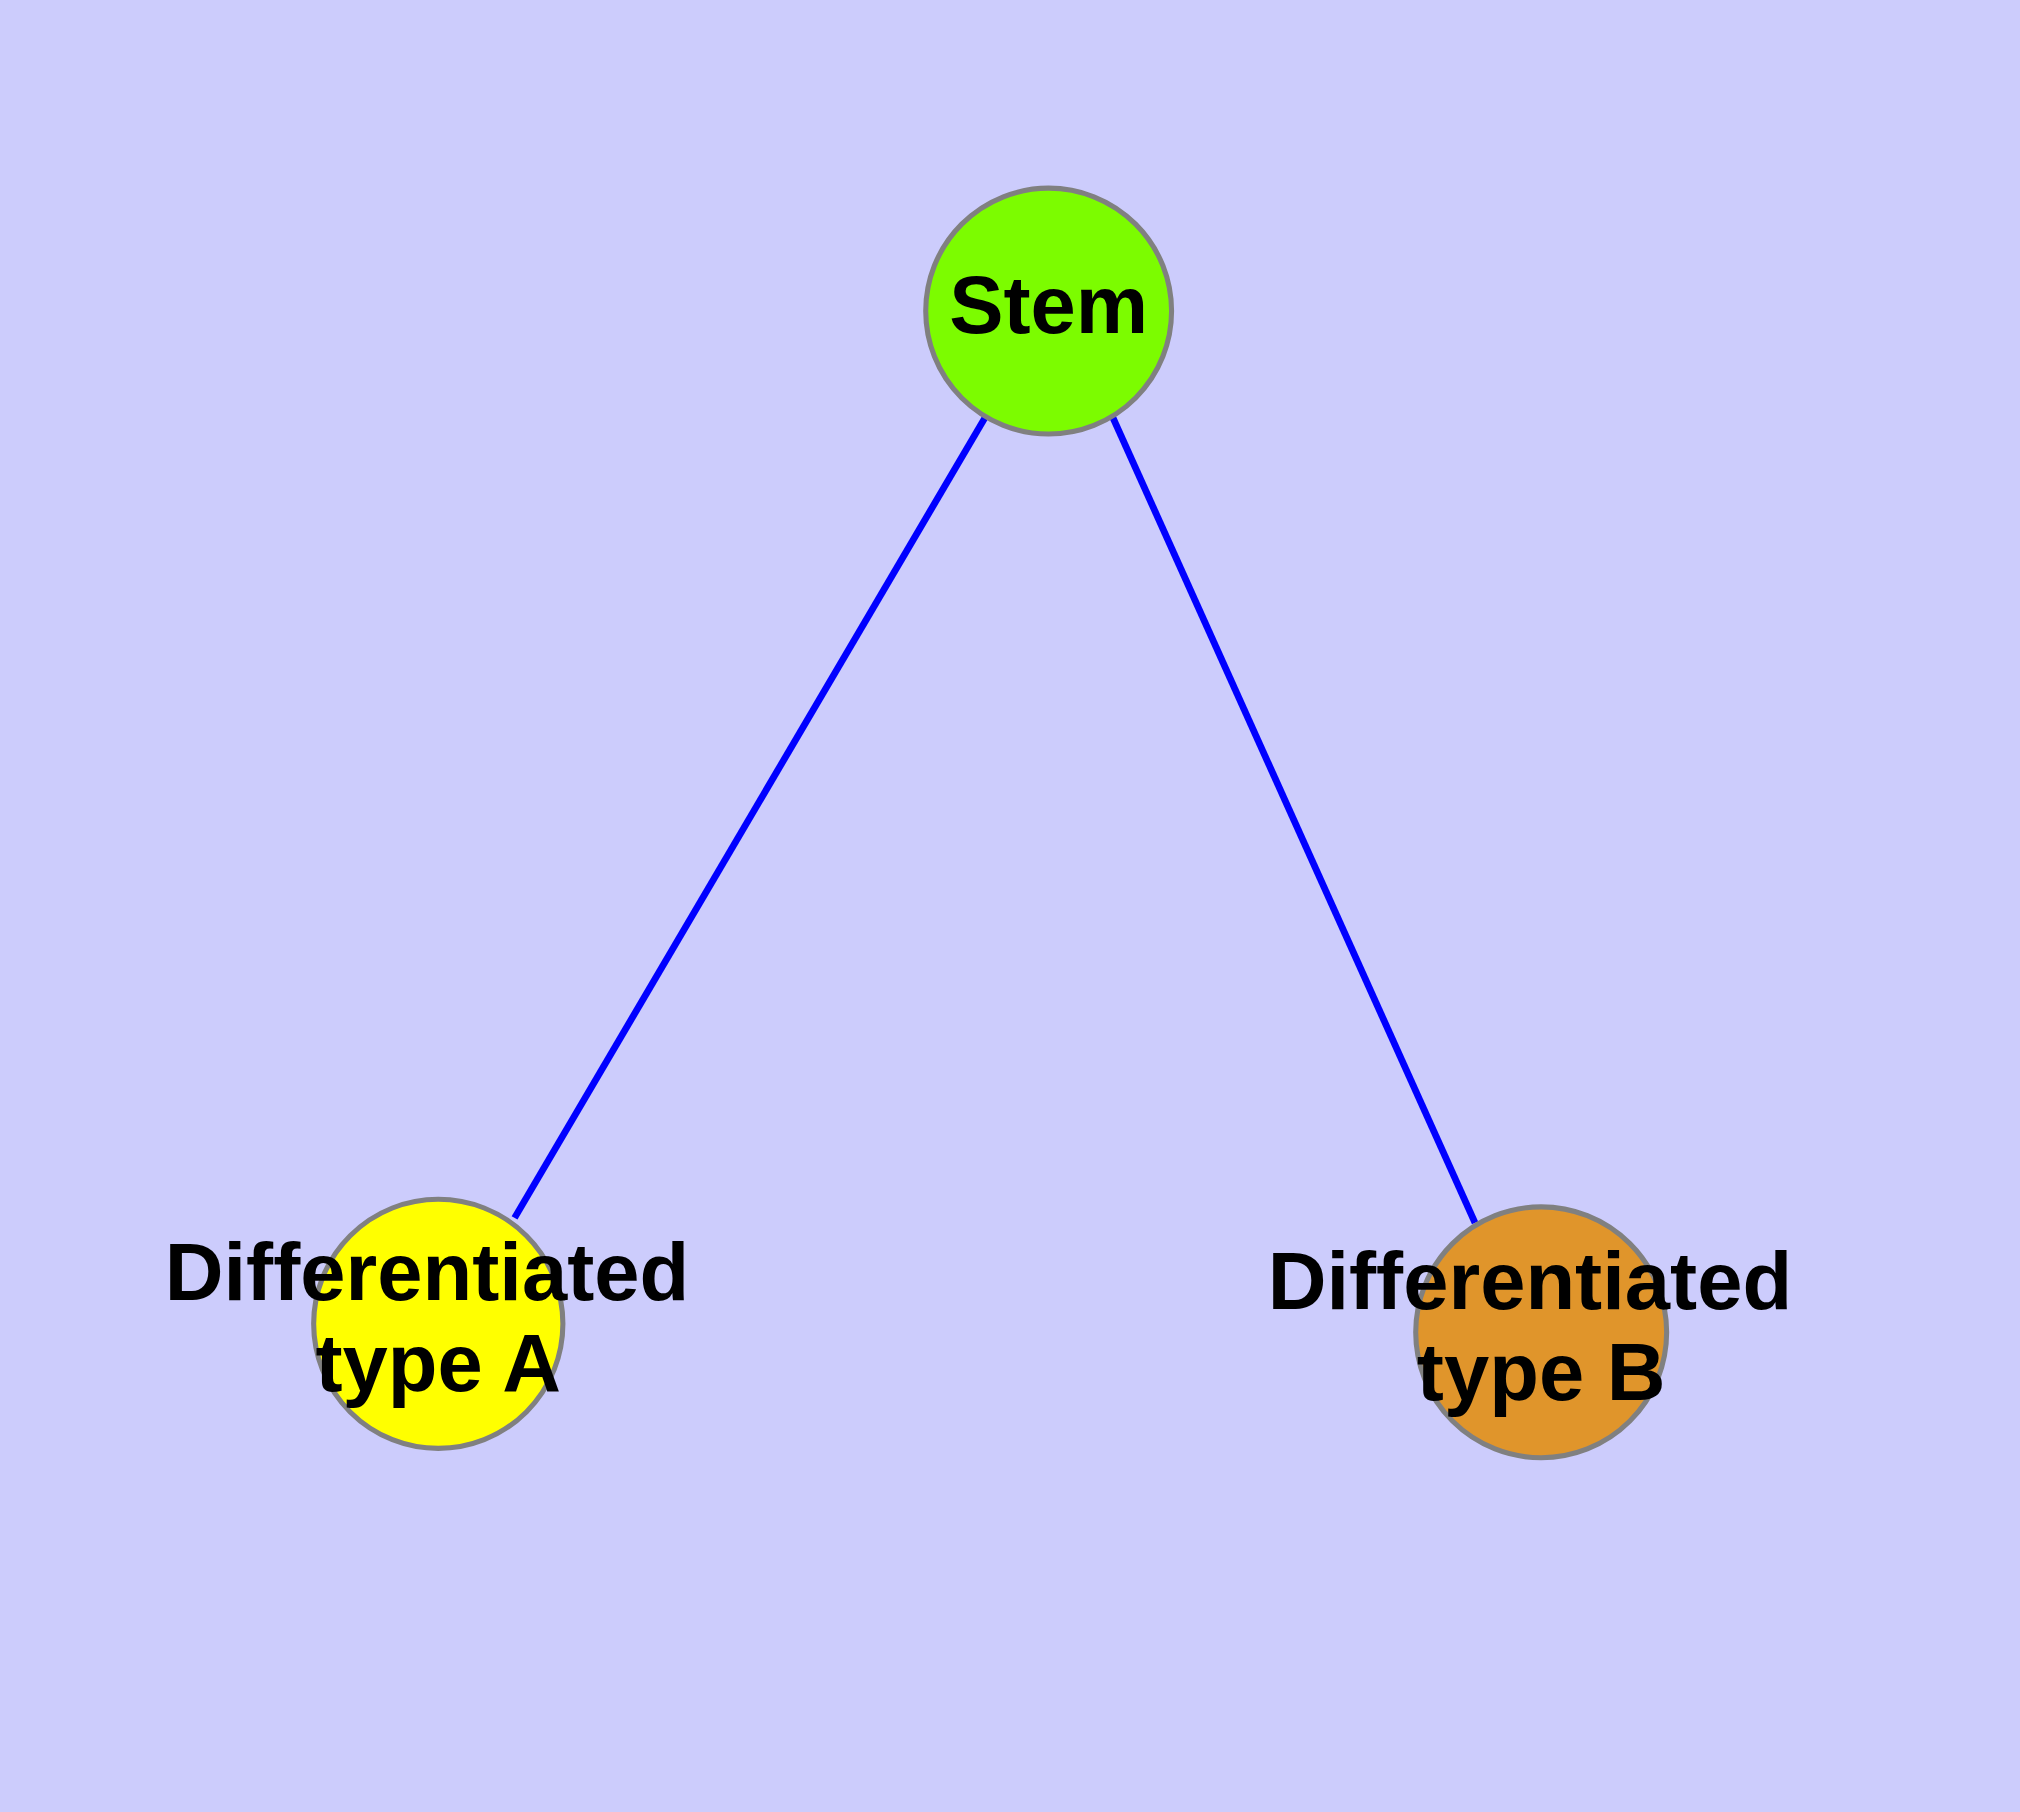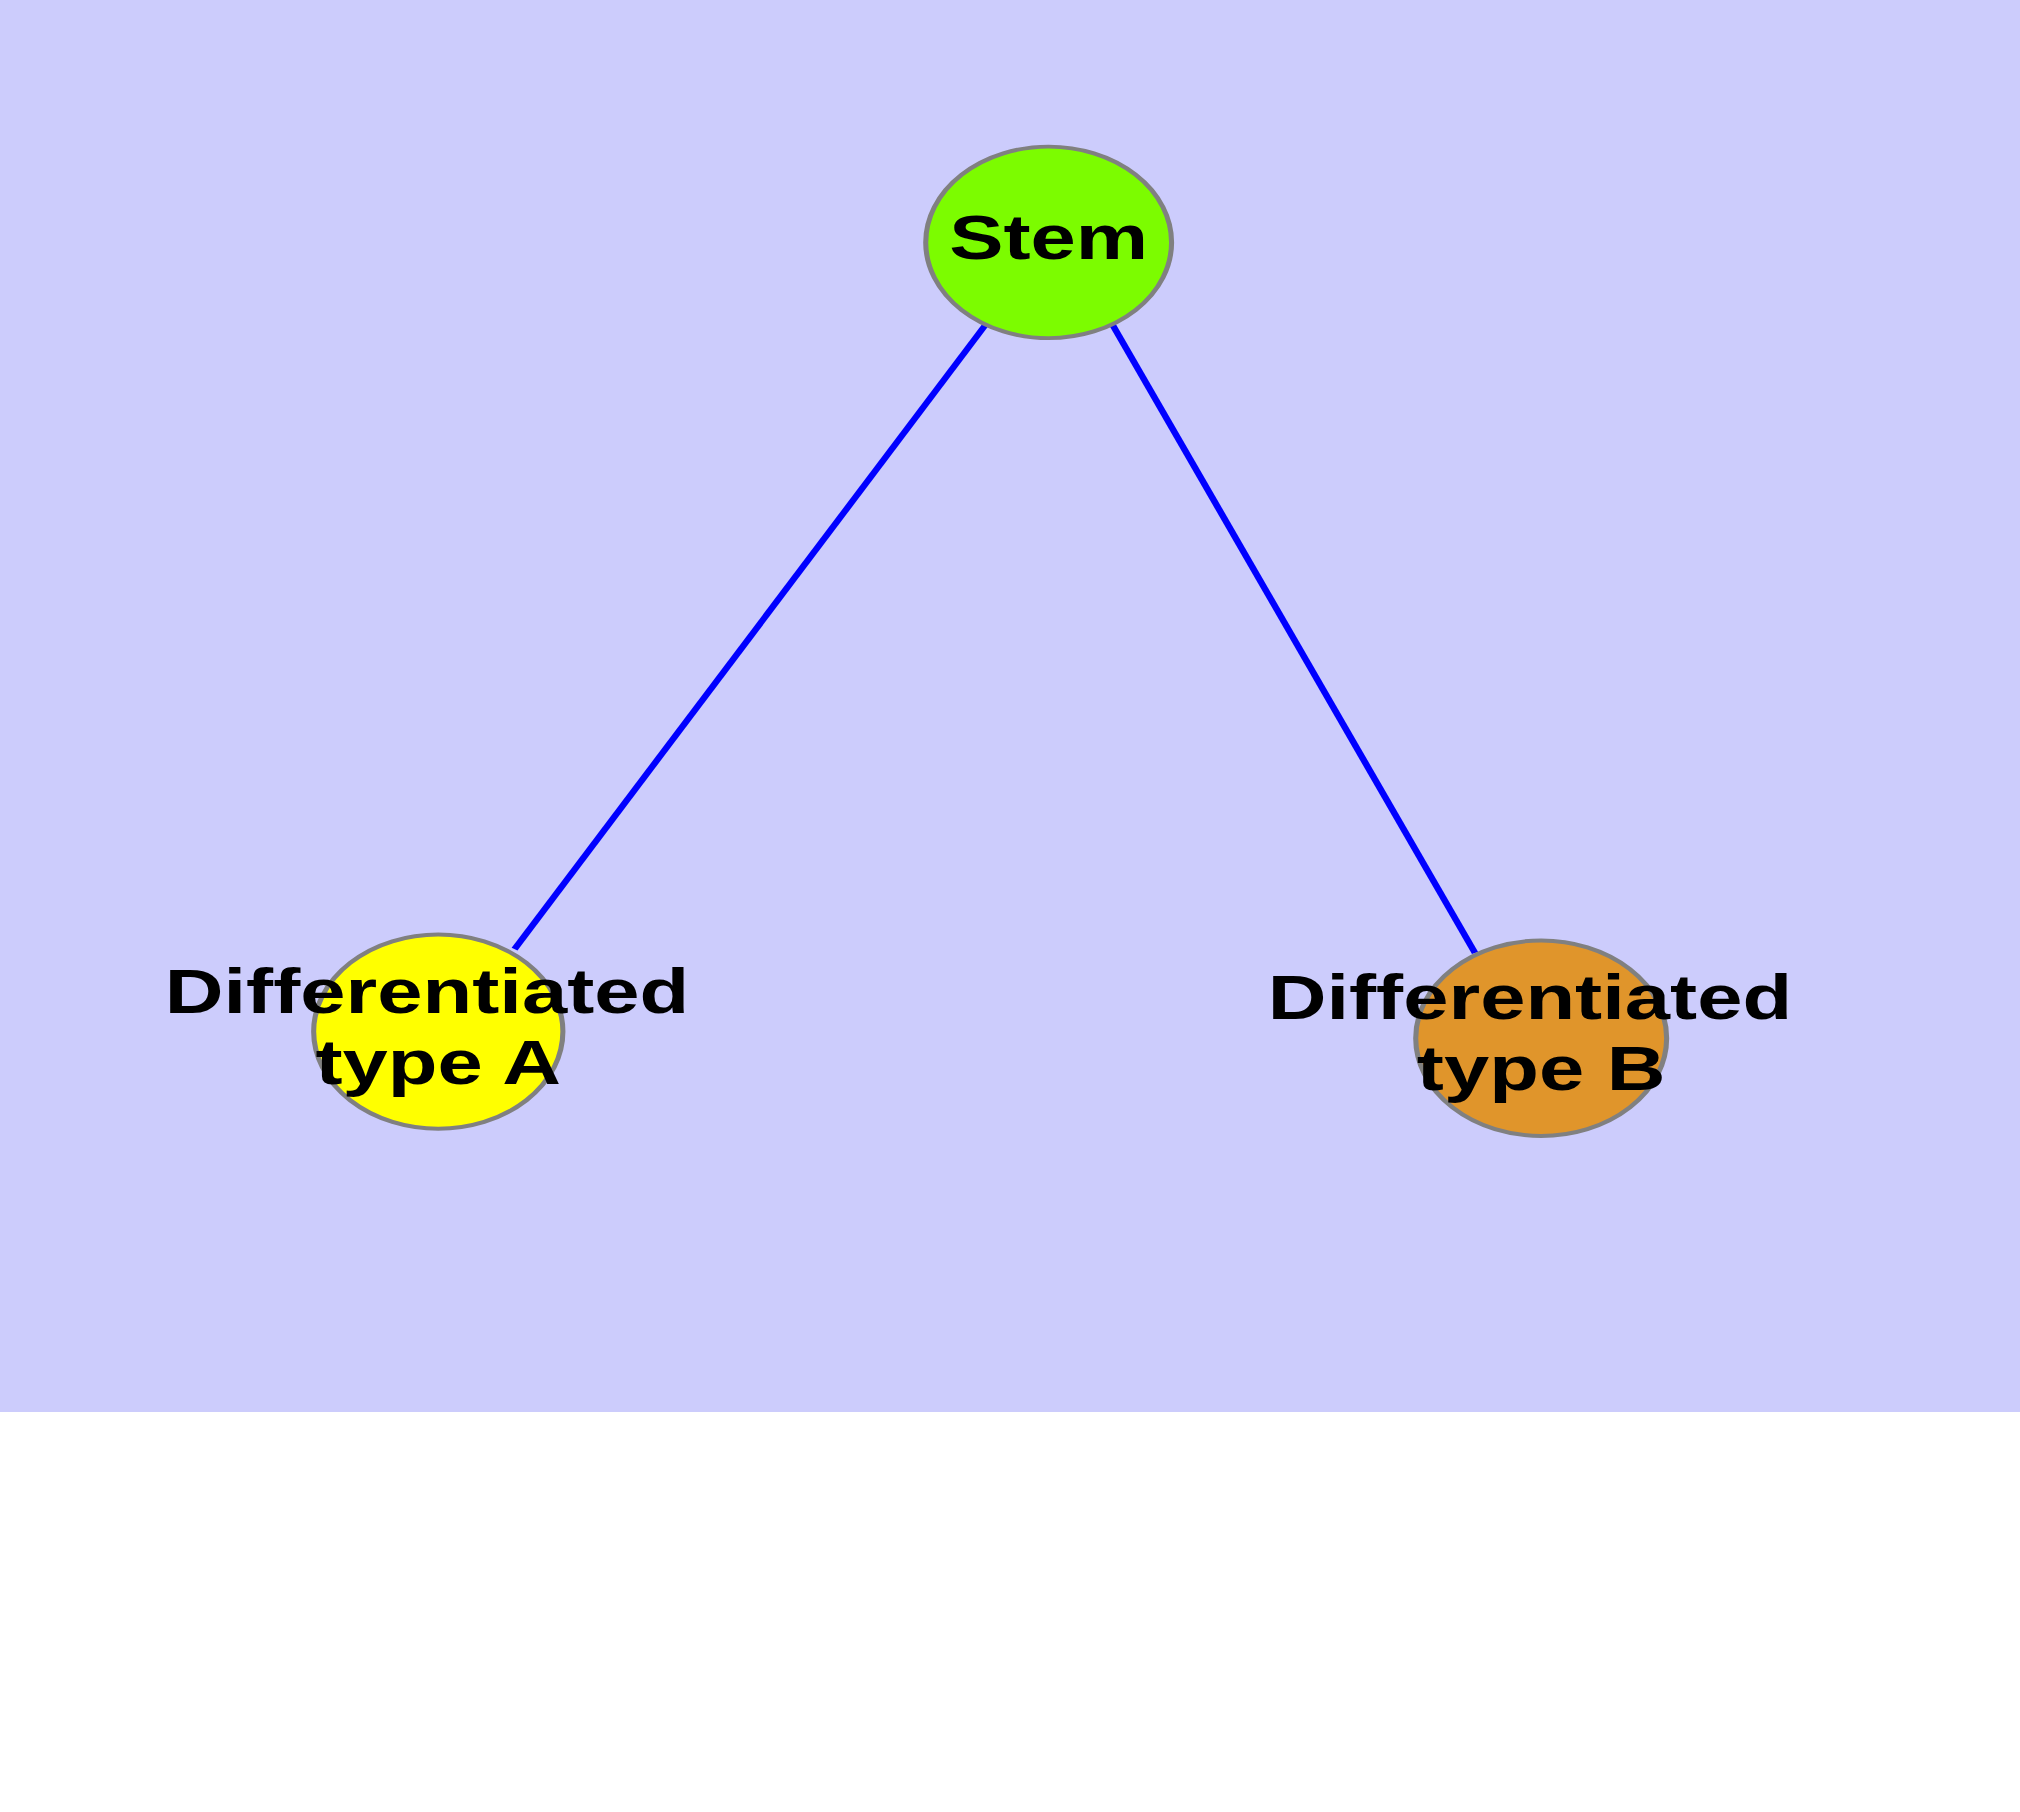--- a/index.html
+++ b/index.html
@@ -4,21 +4,21 @@
 <title>Cell differentiation graph</title>
 <style>
   html, body {
     margin: 0;
     padding: 0;
     background: #ffffff;
   }
   #canvas {
     position: relative;
     width: 2021px;
-    height: 1412px;
+    height: 1812px;
     overflow: hidden;
     background: #fef9c3;
     font-family: "Liberation Sans", "DejaVu Sans", sans-serif;
   }
   #graph-svg {
     position: absolute;
     inset: 0;
     width: 100%;
     height: 100%;
     display: block;

